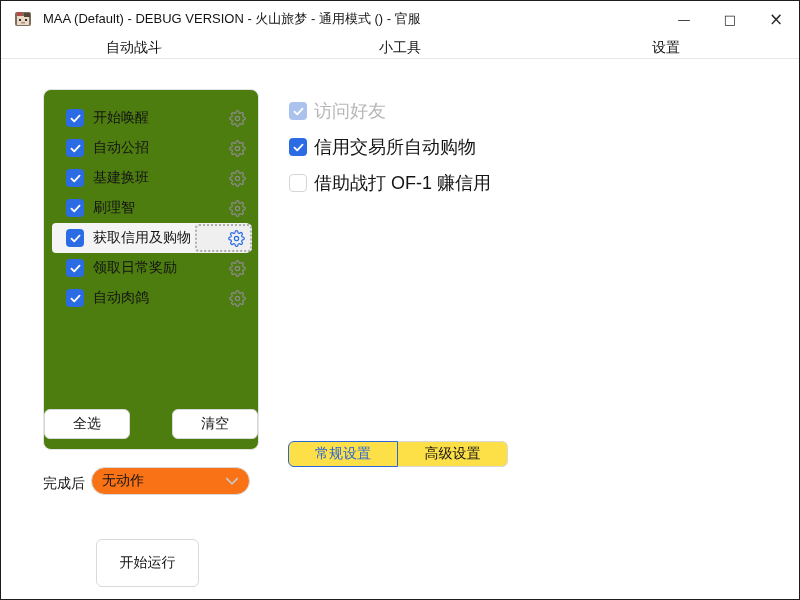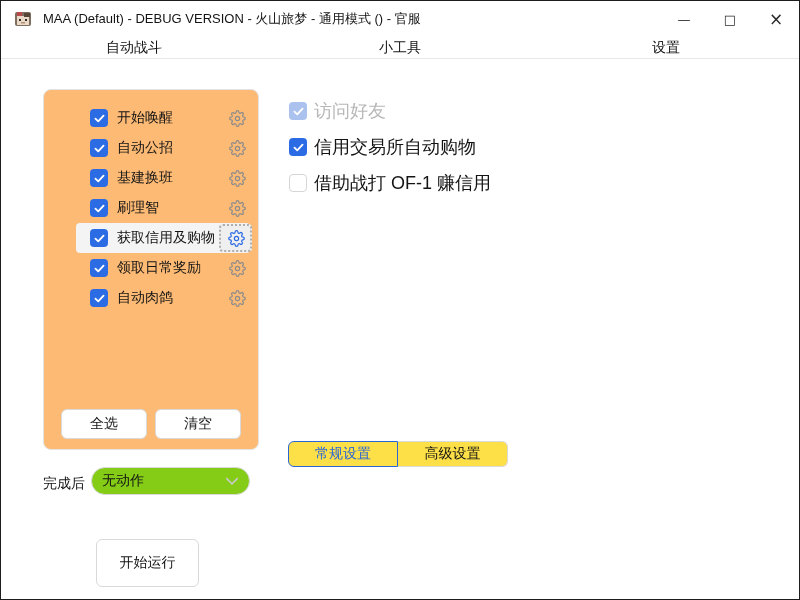--- a/index.html
+++ b/index.html
@@ -17,39 +17,39 @@
   .win-btn.max { font-size:13px; }
   .win-btn.close { font-size:17px; }
 
   
   .tabbar { position:absolute; top:36px; left:0; right:0; height:22px; display:flex; border-bottom:1px solid #e7e7e7; background:#fff; }
   .tab { flex:1 1 0; text-align:center; font-size:14px; line-height:20px; color:#141414; position:relative; }
   .tab.active { color:#2a66d8; }
   .tab.active::after { content:""; position:absolute; left:0; right:0; bottom:-1px; height:3px; background:#2e6be0; }
 
   
-  .task-card { position:absolute; left:42px; top:88px; width:216px; height:361px; border:1px solid #e3e3e3; border-radius:8px; background:#fdba74;padding-left:24px; }
+  .task-card { position:absolute; left:42px; top:88px; width:216px; height:361px; border:1px solid #e3e3e3; border-radius:8px; background:#4d7c0f; }
   .task-rows { padding-top:13px; }
   .task-row { height:30px; margin:0 8px; padding-left:14px; display:flex; align-items:center; position:relative; border-radius:4px; }
   .task-row.selected { background:#f4f4f4; }
   .task-label { font-size:14px; color:#141414; margin-right:4px; white-space:nowrap; }
   .cb { width:18px; height:18px; border-radius:4px; display:flex; align-items:center; justify-content:center; flex:0 0 auto; margin-right:9px; }
   .cb.checked { background:#2b6ce5; }
   .cb.unchecked { background:#fff; border:1px solid #d6d6d6; }
   .cb.disabled-checked { background:#abc2ee; }
   .gear-btn { margin-left:auto; width:26px; height:26px; display:flex; align-items:center; justify-content:center; color:#8c8c8c; }
   .gear-btn.focused { width:64px; height:28px; border:2px dotted #aeaeae; border-radius:4px; background:#efefef; justify-content:flex-end; padding-right:5px; color:#2b6ce5; margin-right:-2px; }
   .gear-btn svg { display:block; }
-  .card-buttons { position:absolute; left:0; right:0; bottom:10px; display:flex; justify-content:center; gap:8px; }
+  .card-buttons { position:absolute; left:0; right:0; bottom:10px; display:flex; justify-content:space-between; gap:8px; }
   .btn { height:30px; background:#fff; border:1px solid #d9d9d9; border-radius:6px; font-size:14px; color:#141414; display:flex; align-items:center; justify-content:center; }
   .btn.small { width:86px; }
 
   
   .after-label { position:absolute; left:42px; top:474px; font-size:14px; color:#141414; }
-  .dropdown { position:absolute; left:90px; top:466px; width:159px; height:28px; border:1px solid #d9d9d9; border-radius:14px; background:#84cc16; display:flex; align-items:center; padding:0 10px; }
+  .dropdown { position:absolute; left:90px; top:466px; width:159px; height:28px; border:1px solid #d9d9d9; border-radius:14px; background:#f97316; display:flex; align-items:center; padding:0 10px; }
   .dropdown .value { font-size:14px; color:#141414; }
   .dropdown .chev { margin-left:auto; display:flex; }
 
   
   .start-btn { position:absolute; left:95px; top:538px; width:103px; height:48px; }
 
   
   .opt-row { position:absolute; left:288px; display:flex; align-items:center; }
   .opt-row .cb { margin-right:7px; }
   .opt-label { font-size:18px; color:#141414; white-space:nowrap; }

